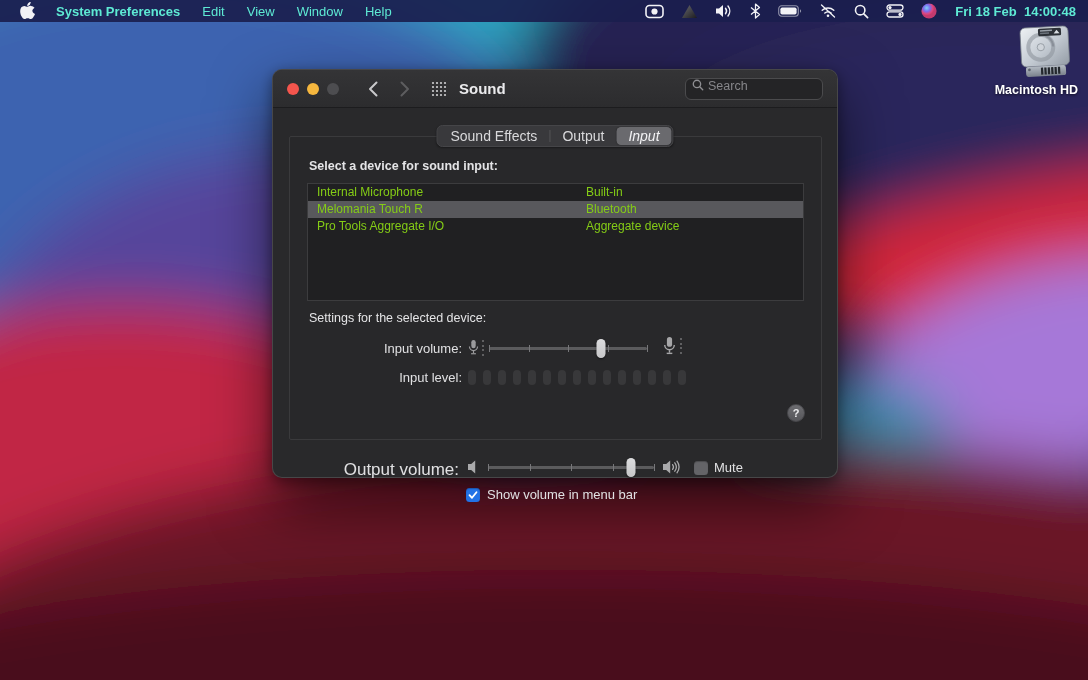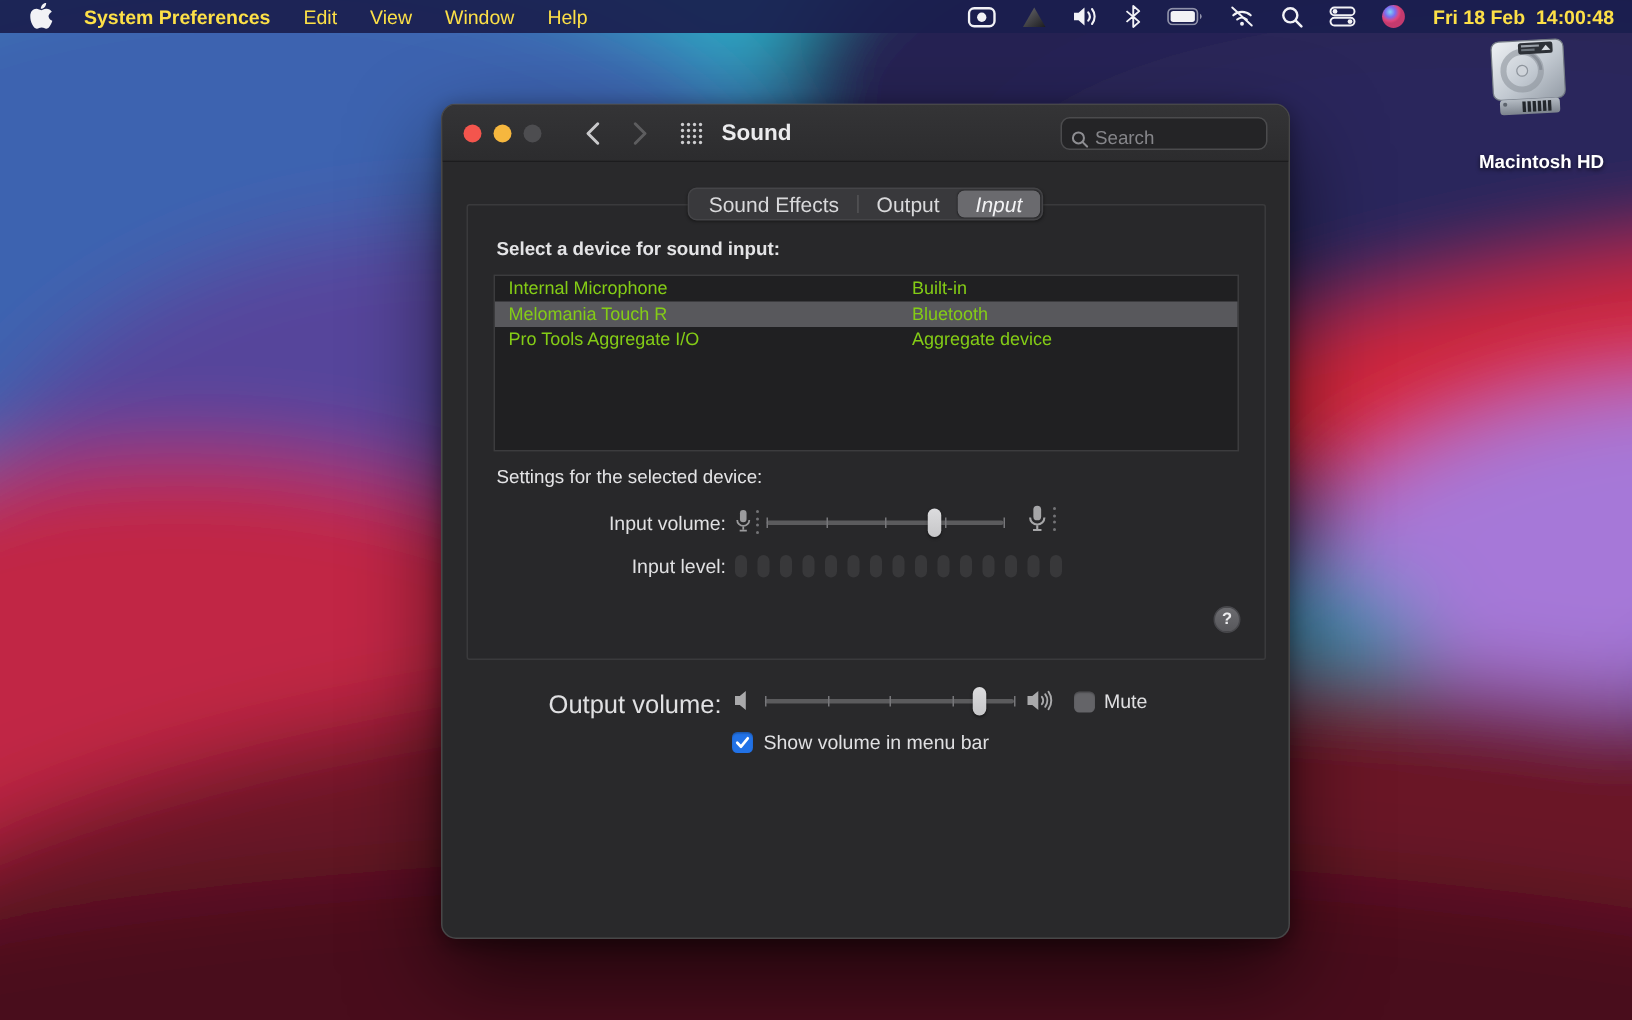--- a/index.html
+++ b/index.html
@@ -11,47 +11,46 @@
   }
 
   
   .wallpaper { position:absolute; inset:0; z-index:0; }
 
   
   .menubar {
     position:absolute; top:0; left:0; right:0; height:22px; z-index:30;
     background:rgba(26,30,78,0.92);
     display:flex; align-items:center; padding:0 12px;
-    color:#fde047; font-size:13px;text-align:center;
+    color:#5eead4; font-size:13px;text-align:center;
   }
   .menubar .apple { display:flex; align-items:center; padding:0 10px 0 8px; }
   .menubar .mitem { padding:0 11px; white-space:nowrap; }
   .menubar .mitem.app-name { font-weight:700; }
   .menubar .spacer { flex:1; }
   .menubar .status { display:flex; align-items:center; gap:17px; margin-right:6px; }
   .menubar .status .sicon { display:flex; align-items:center; }
   .menubar .clock { font-weight:600; white-space:pre; margin-left:12px; font-size:13px; }
 
   
   .desktop-icon {
     position:absolute; left:986px; top:25px; width:92px; z-index:5;
-    display:flex; flex-direction:column; align-items:flex-start; gap:20px;
+    display:flex; flex-direction:column; align-items:flex-end; gap:2px;
   }
   .desktop-icon .label {
     color:#fff; font-size:12.5px; font-weight:700;
     text-shadow:0 1px 3px rgba(0,0,0,.65); white-space:nowrap;
   }
 
   
   .window {
-    position:absolute; left:272px; top:69px; width:566px; height:557px; z-index:20;
+    position:absolute; left:272px; top:69px; width:566px; height:409px; z-index:20;
     background:#29292b; border-radius:10px;
     border:1px solid rgba(255,255,255,0.14);
     box-shadow:0 25px 60px rgba(0,0,0,.6), 0 4px 14px rgba(0,0,0,.4);
-    margin-left:22px;
   }
   .titlebar {
     position:absolute; top:0; left:0; right:0; height:38px;
     background:linear-gradient(#343436,#2c2c2e);
     border-bottom:1px solid #1c1c1e;
     border-radius:9px 9px 0 0;
     display:flex; align-items:center; padding:0 14px;
   }
   .traffic { display:flex; gap:8px; align-items:center; }
   .tl { width:12px; height:12px; border-radius:50%; }
@@ -59,21 +58,21 @@
   .tl.yellow { background:var(--traffic-yellow); }
   .tl.gray { background:var(--traffic-disabled); }
   .navbtn { width:24px; height:24px; display:flex; align-items:center; justify-content:center; }
   .navbtn.back { margin-left:22px; }
   .navbtn.fwd { margin-left:8px; }
   .gridbtn { margin-left:14px; display:flex; align-items:center; }
   .wtitle { margin-left:12px; color:#ebebed; font-size:15px; font-weight:700; }
   .searchbox {
     margin-left:auto; width:138px; height:22px;
     background:#242426; border:1px solid #4b4b4d; border-radius:6px;
-    display:flex; align-items:flex-end; padding:0 6px; gap:4px;
+    display:flex; align-items:flex-start; padding:0 6px; gap:4px;
   }
   .searchbox input {
     flex:1; min-width:0; background:transparent; border:none; outline:none;
     color:#e6e6e8; font-size:12.5px; font-family:inherit;
   }
   .searchbox input::placeholder { color:#86868a; }
 
   
   .tabs {
     position:absolute; top:55px; left:50%; transform:translateX(-50%); z-index:3;

